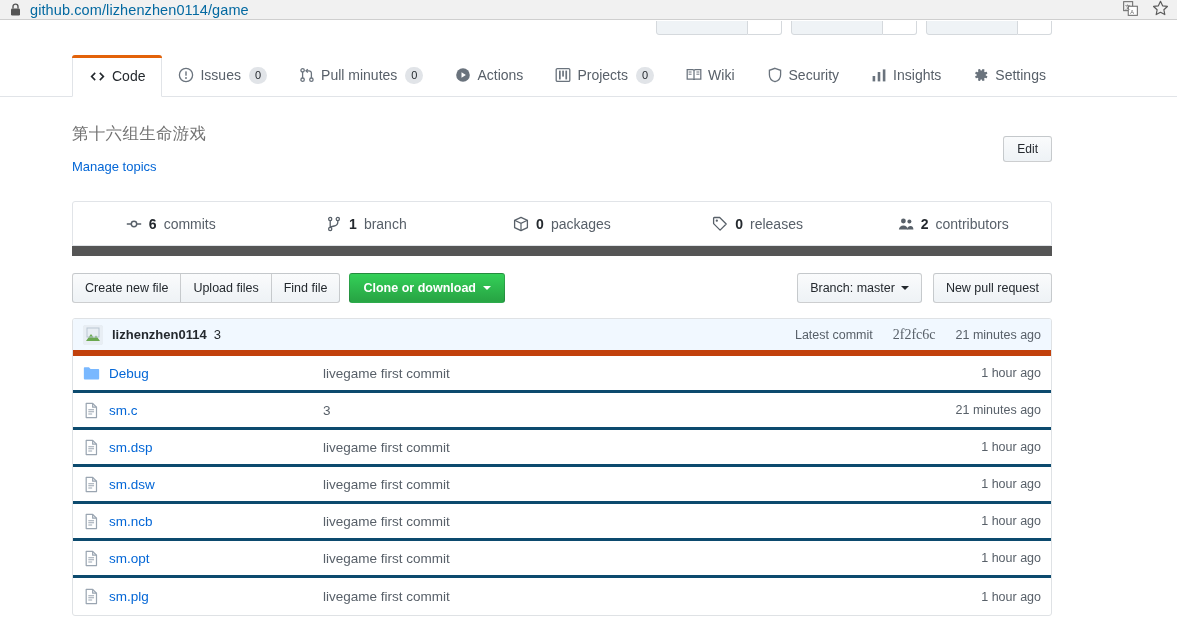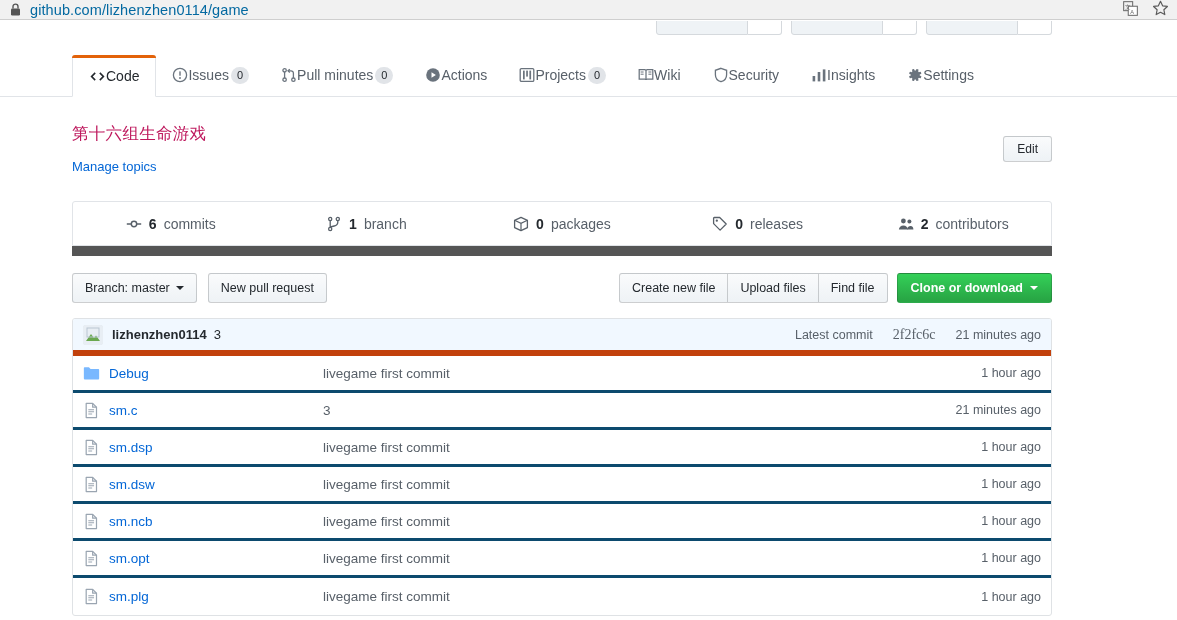--- a/index.html
+++ b/index.html
@@ -60,21 +60,21 @@
 
   
   #nav-tabs {
     position: absolute; left: 0; top: 36px;
     width: 1177px; height: 61px;
     border-bottom: 1px solid #e1e4e8;
     display: flex; align-items: flex-end;
     padding-left: 72px;
   }
   .tab {
-    display: flex; align-items: center; 
+    display: flex; align-items: center; gap: 6px;
     height: 42px; padding: 0 16px;
     font-size: 14px; color: #586069;
     position: relative;
     cursor: pointer;
     white-space: nowrap;
     margin-top: 20px;
   }
   .tab.active {
     color: #24292e;
     background: #ffffff;
@@ -106,21 +106,21 @@
 
   
   #container {
     position: absolute; left: 72px; top: 97px;
     width: 980px;
   }
 
   
   #desc-row { display: flex; justify-content: space-between; align-items: flex-start; }
   #repo-description {
-    font-size: 16.5px; color: #be185d;
+    font-size: 16.5px; color: #737373;
     margin-top: 26px;
     letter-spacing: .3px;
   }
   #manage-topics {
     display: block;
     margin-top: 14px;
     font-size: 13px;
     color: #0366d6;
     text-decoration: none;
     cursor: pointer;
@@ -483,37 +483,37 @@
             <path d="M9.2 13.6c0-2.2 1.3-3.6 3.4-3.6 1.8 0 2.8 1.2 2.8 3.6z"></path>
           </svg>
         </span>
         <span class="num">2</span>
         <span>contributors</span>
       </div>
     </div>
   <div id="language-bar" style="background: rgb(85, 85, 85);"></div>
 
   <div id="toolbar">
-    <div id="toolbar-left">
-      <button class="btn" id="branch-button">
-        <span>Branch: master</span>
-        <span class="caret"></span>
-      </button>
-      <button class="btn">New pull request</button>
-    </div>
     <div id="toolbar-right">
       <div class="btn-group">
         <button class="btn">Create new file</button>
         <button class="btn">Upload files</button>
         <button class="btn">Find file</button>
       </div>
       <button id="clone-button">
         <span>Clone or download</span>
         <span class="caret"></span>
       </button>
+    </div>
+    <div id="toolbar-left">
+      <button class="btn" id="branch-button">
+        <span>Branch: master</span>
+        <span class="caret"></span>
+      </button>
+      <button class="btn">New pull request</button>
     </div>
   </div>
 
   <div id="file-table">
     <div id="commit-bar" style="background: rgb(241, 248, 255);">
       <span id="avatar">
         <svg width="20" height="20" viewBox="0 0 20 20" aria-hidden="true">
           <rect width="20" height="20" fill="#e8eef4"></rect>
           <path d="M3 16l5-7 3 4 2-2.5 4 5.5z" fill="#6aa84f"></path>
           <rect x="4" y="3" width="12" height="9" fill="none" stroke="#b9c6d2" stroke-width="1"></rect>

